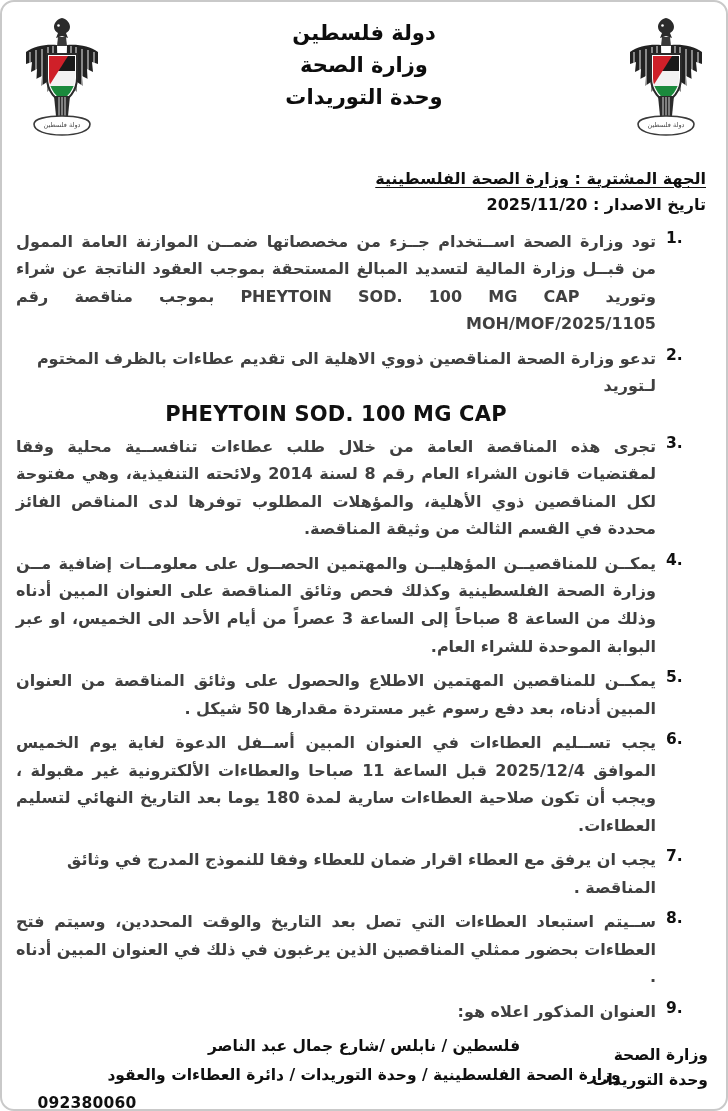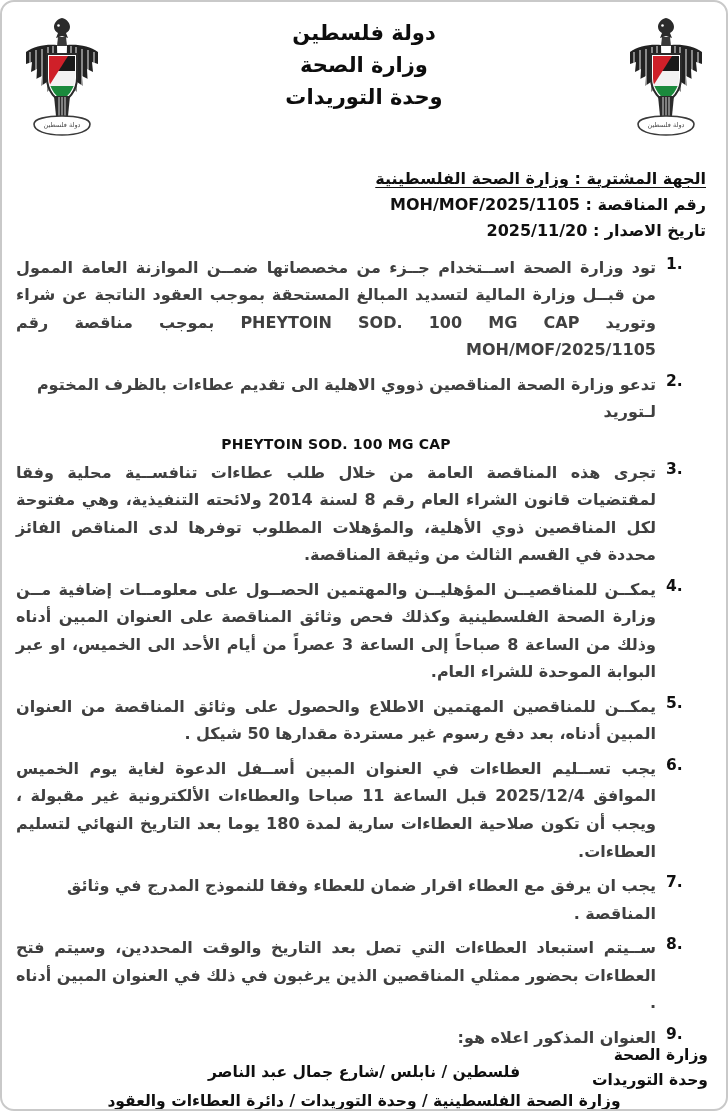--- a/index.html
+++ b/index.html
@@ -108,23 +108,23 @@
     direction: rtl;
     color: #404040;
   }
   .clause-body.single {
     text-align: right;
     text-align-last: right;
   }
   .centered-line {
     text-align: center;
     direction: ltr;
-    font-size: 14px;
-    font-weight: bold;
-    margin-top: 10px;
+    font-size: 21px;
+    font-weight: bold;
+    margin-top: 2px;
     letter-spacing: 0.2px;
   }
 
   
   .address-block {
     margin-top: 2px;
     text-align: center;
     direction: rtl;
   }
   .address-line {
@@ -284,21 +284,20 @@
           </g>
           <path d="M18 112 C18 107 30 104 46 104 C62 104 74 107 74 112 C74 119 62 123 46 123 C30 123 18 119 18 112 Z" fill="#ffffff" stroke="#3a3a3a" stroke-width="1.6"></path>
           <text x="46" y="115" font-size="6.5" text-anchor="middle" fill="#4a4a4a" font-family="DejaVu Sans, sans-serif">دولة فلسطين</text>
         </g>
       </svg>
     </div>
   </div>
 
   <div class="meta">
     <div class="meta-line underlined">الجهة المشترية : وزارة الصحة الفلسطينية</div>
-    <div class="meta-line">رقم المناقصة : MOH/MOF/2025/1105</div>
     <div class="meta-line">تاريخ الاصدار : 2025/11/20</div>
   </div>
 
   <div class="clauses">
 
     <div class="clause">
       <div class="clause-num">1.</div>
       <div class="clause-body">تود وزارة الصحة اســتخدام جــزء من مخصصاتها ضمــن الموازنة العامة الممول من قبــل وزارة المالية لتسديد المبالغ المستحقة بموجب   العقود الناتجة عن  شراء وتوريد PHEYTOIN SOD. 100 MG CAP بموجب مناقصة رقم MOH/MOF/2025/1105</div>
     </div>
 

